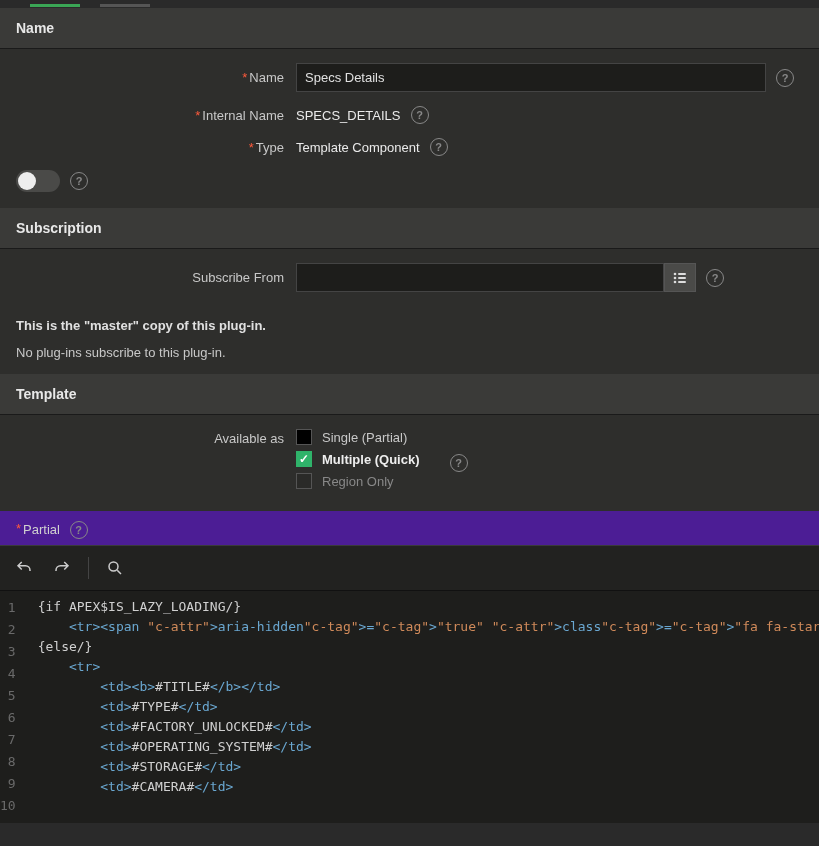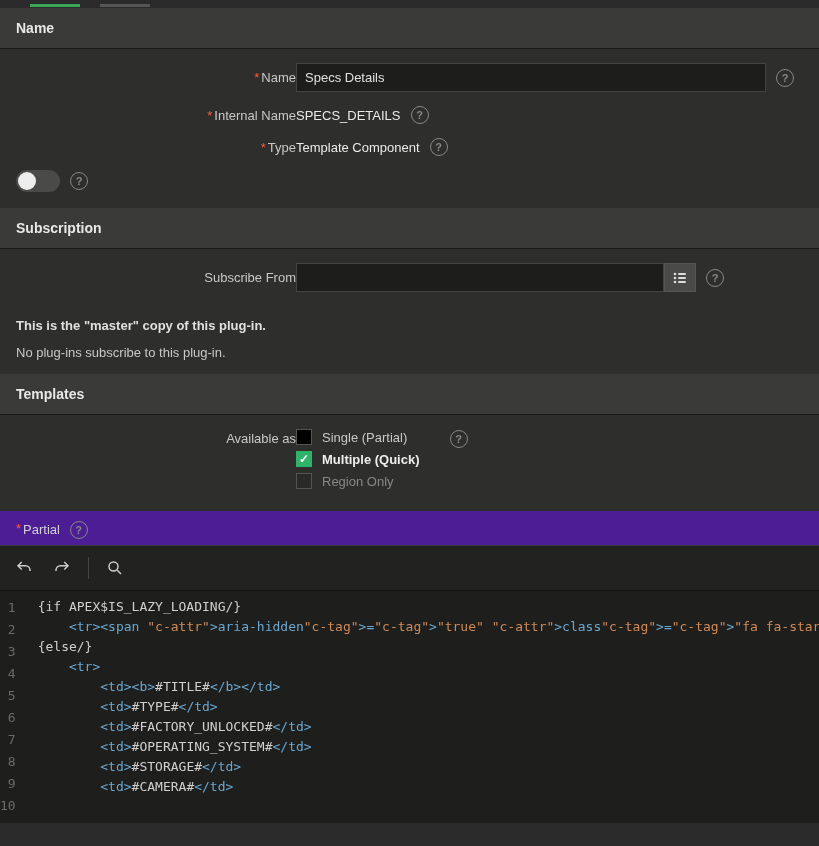--- a/index.html
+++ b/index.html
@@ -25,21 +25,21 @@
 .form-row {
   display: flex;
   align-items: center;
   margin-bottom: 14px;
 }
 .form-row:last-child { margin-bottom: 2px; }
 .form-label {
   width: 280px;
   text-align: right;
   color: #c8c8c8;
-  padding-right: 0;
+  padding-right: 12px;
   font-size: 13px;
 }
 .required {
   color: #ff5a3c;
   margin-right: 2px;
   vertical-align: top;
 }
 .form-value {
   display: flex;
   align-items: center;
@@ -274,26 +274,26 @@
         </div>
       </div>
       <span class="help-icon">?</span>
     </div>
   </div>
 </div>
 
 <div class="msg-block">This is the "master" copy of this plug-in.</div>
 <div class="msg-block light">No plug-ins subscribe to this plug-in.</div>
 
-<div class="section-header">Templates</div>
+<div class="section-header">Template</div>
 <div class="section-body">
   <div class="form-row" style="align-items:flex-start;">
     <div class="form-label" style="padding-top:2px;"><span>Available as</span></div>
     <div class="form-value" style="flex-direction:column; align-items:flex-start;">
-      <div style="display:flex; align-items:flex-start;">
+      <div style="display:flex; align-items:center;">
         <div>
           <div class="checkbox-row">
             <span class="checkbox" style="background:#000;border-color:#555;"></span>
             <span class="cb-label">Single (Partial)</span>
           </div>
           <div class="checkbox-row">
             <span class="checkbox checked"></span>
             <span class="cb-label bold">Multiple (Quick)</span>
           </div>
           <div class="checkbox-row">

